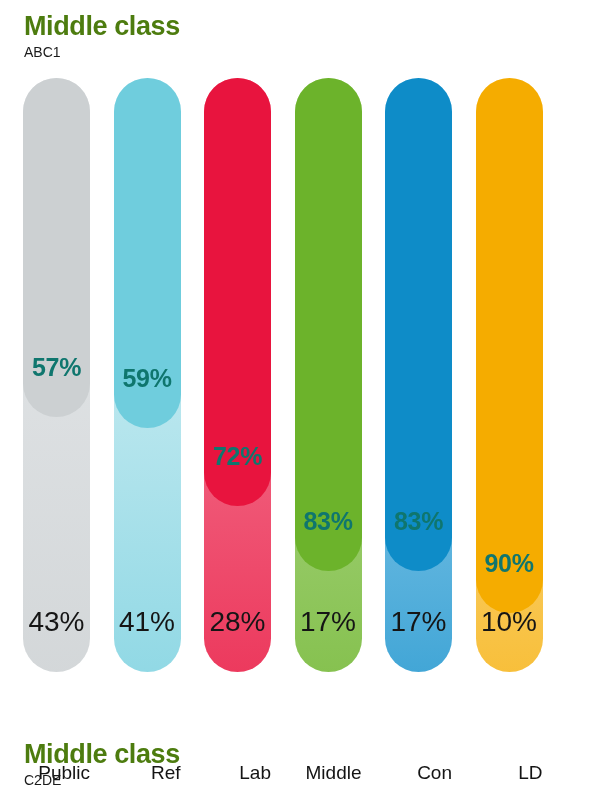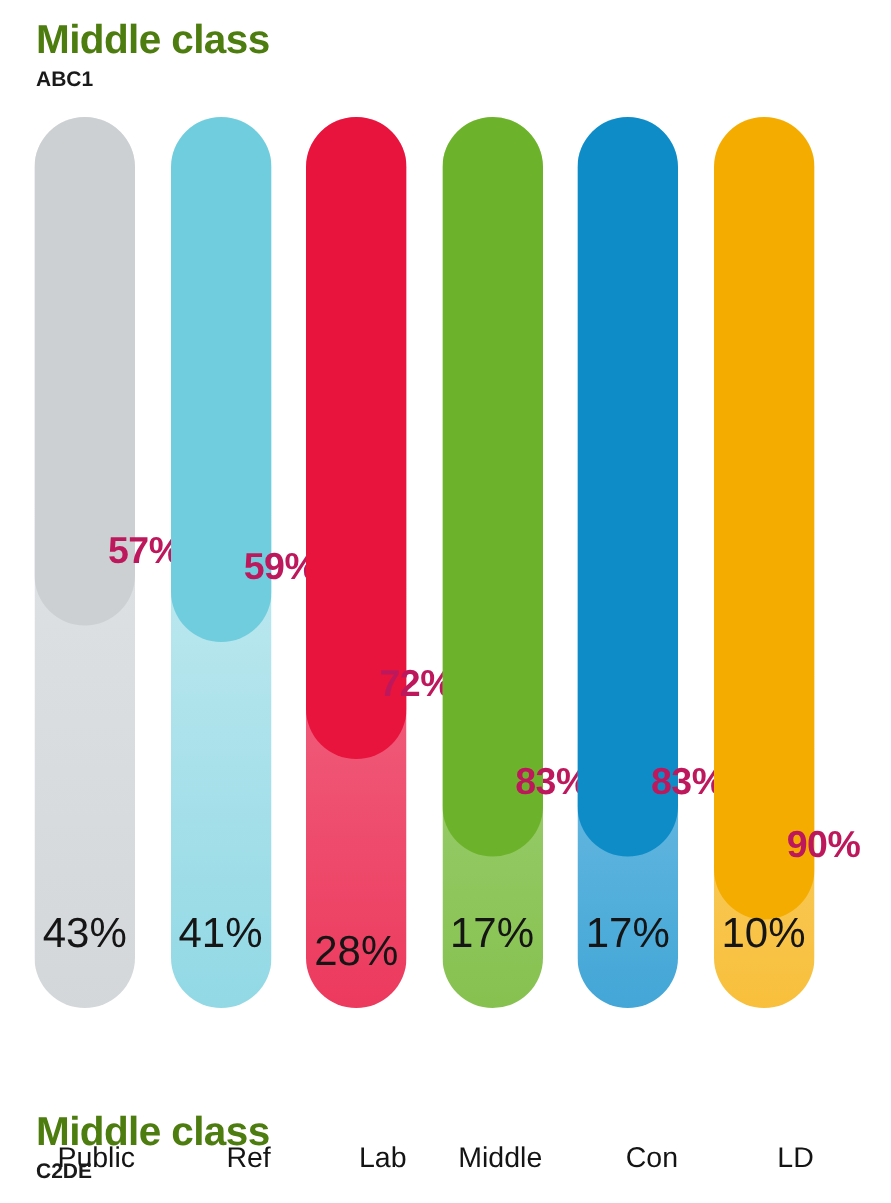--- a/index.html
+++ b/index.html
@@ -39,21 +39,21 @@
   .head-title {
     font-size: 27px;
     font-weight: bold;
     letter-spacing: -0.4px;
     line-height: 32px;
     color: #4d7c0f;
     white-space: nowrap;
   }
   .head-sub {
     font-size: 14px;
-    font-weight: bold;
+    font-weight: normal;
     line-height: 18px;
     color: #1a1a1a;
     margin-top: 1px;
     white-space: nowrap;
   }
 
   
   .plot {
     position: absolute;
     left: 0;
@@ -98,22 +98,21 @@
     position: absolute;
     left: 0;
     width: 100%;
     text-align: center;
     white-space: nowrap;
   }
   .val-upper {
     font-size: 25px;
     font-weight: bold;
     letter-spacing: -0.3px;
-    color: #be185d;
-    padding-left: 40px;
+    color: #0f766e;
   }
   .val-lower {
     font-size: 28px;
     font-weight: normal;
     color: #151515;
   }
 
   .cat-label {
     position: absolute;
     top: 684px;
@@ -152,21 +151,21 @@
         <div class="val val-upper" style="top: 286px;">59%</div>
         <div class="val val-lower" style="top: 528px;">41%</div>
       </div>
       <div class="cat-label" style="left: 113.5px; width: 67px;">Ref</div>
       <div class="bar" style="left: 204px; width: 67px;">
         <div class="bar-shape">
           <div class="seg-lower" style="height: 594px; background: linear-gradient(rgb(245, 135, 158) 0%, rgb(245, 135, 158) 18%, rgb(232, 20, 62) 140%);"></div>
           <div class="seg-upper" style="height: 428px; background: rgb(232, 20, 62);"></div>
         </div>
         <div class="val val-upper" style="top: 364px;">72%</div>
-        <div class="val val-lower" style="top: 540px;">28%</div>
+        <div class="val val-lower" style="top: 528px;">28%</div>
       </div>
       <div class="cat-label" style="left: 204px; width: 67px;">Lab</div>
       <div class="bar" style="left: 294.5px; width: 67px;">
         <div class="bar-shape">
           <div class="seg-lower" style="height: 594px; background: linear-gradient(rgb(188, 223, 156) 0%, rgb(188, 223, 156) 18%, rgb(108, 179, 43) 140%);"></div>
           <div class="seg-upper" style="height: 493px; background: rgb(108, 179, 43);"></div>
         </div>
         <div class="val val-upper" style="top: 429px;">83%</div>
         <div class="val val-lower" style="top: 528px;">17%</div>
       </div>

